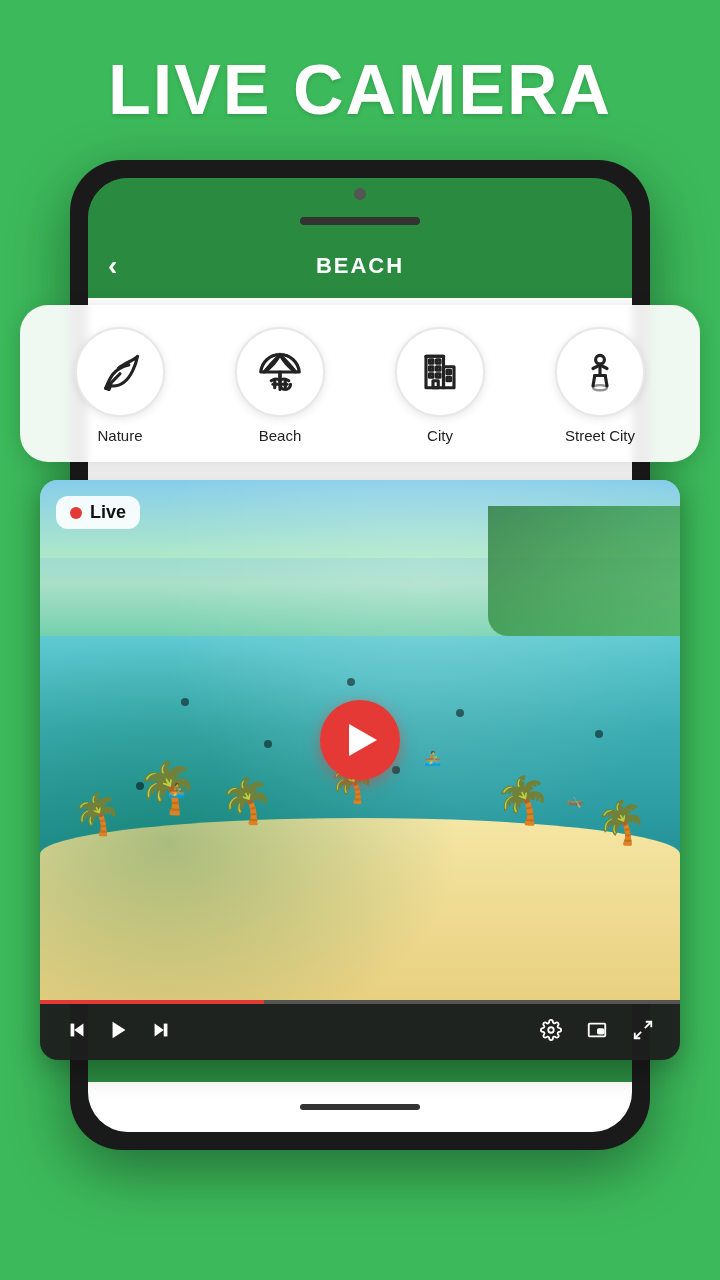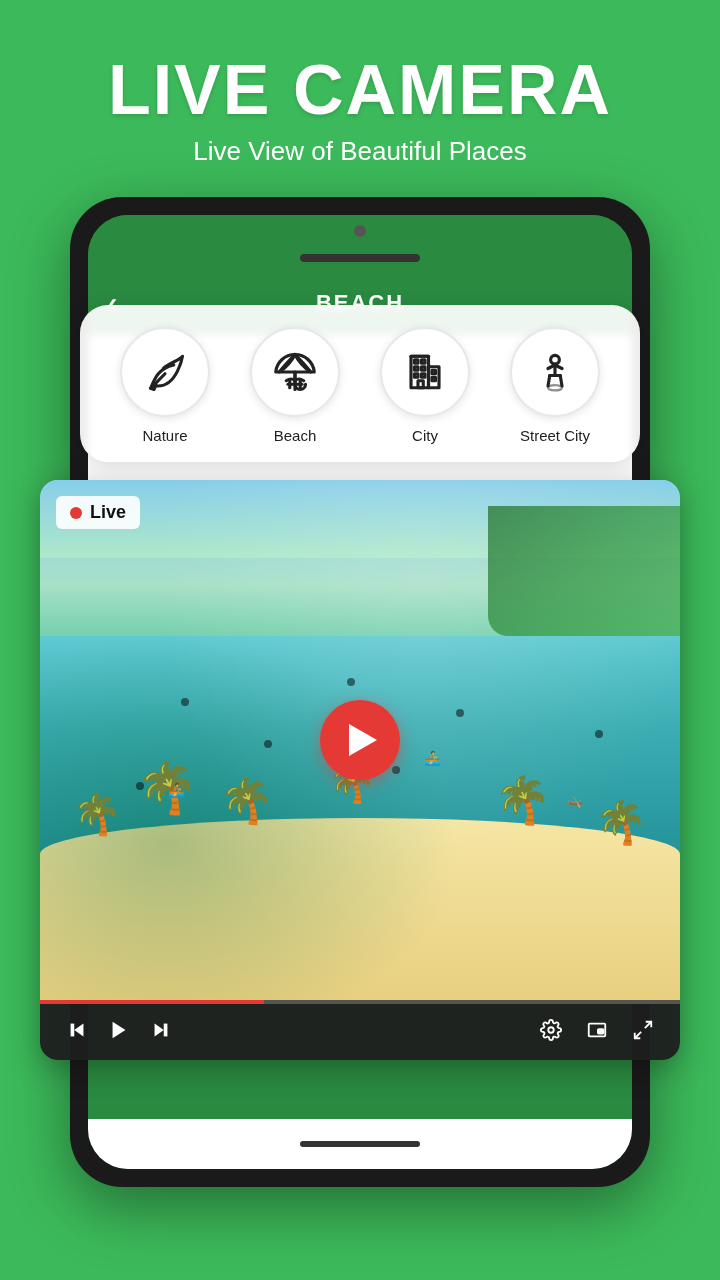--- a/index.html
+++ b/index.html
@@ -111,21 +111,21 @@
       font-weight: 800;
       letter-spacing: 2px;
     }
 
     
     .category-strip {
       position: absolute;
       top: 305px;
       left: 50%;
       transform: translateX(-50%);
-      width: 560px;
+      width: 680px;
       background: rgba(255,255,255,0.92);
       border-radius: 28px;
       padding: 22px 20px 18px;
       display: flex;
       justify-content: space-around;
       align-items: center;
       z-index: 10;
       backdrop-filter: blur(4px);
       box-shadow: 0 4px 20px rgba(0,0,0,0.15);
     }
@@ -218,21 +218,21 @@
       background: linear-gradient(180deg, #5bc8d8 0%, #3aabb8 40%, #2090a0 100%);
       opacity: 0.85;
     }
 
     
     .live-badge {
       position: absolute;
       top: 16px;
       left: 16px;
       background: rgba(255,255,255,0.9);
-      border-radius: 6px;
+      border-radius: 12px;
       padding: 6px 14px;
       display: flex;
       align-items: center;
       gap: 8px;
       z-index: 20;
     }
 
     .live-dot {
       width: 12px;
       height: 12px;
@@ -368,21 +368,20 @@
       height: 6px;
       background: #333;
       border-radius: 3px;
     }
   </style>
 </head>
 <body>
 
 <div class="header-section">
   <div class="header-title">LIVE CAMERA</div>
-  <div class="header-subtitle">Live View of Beautiful Places</div>
 </div>
 
 <div class="phone-mockup">
   <div class="phone-inner">
 
     <div class="phone-top-bar">
       <div class="phone-camera-dot"></div>
       <div class="phone-speaker"></div>
     </div>
 

